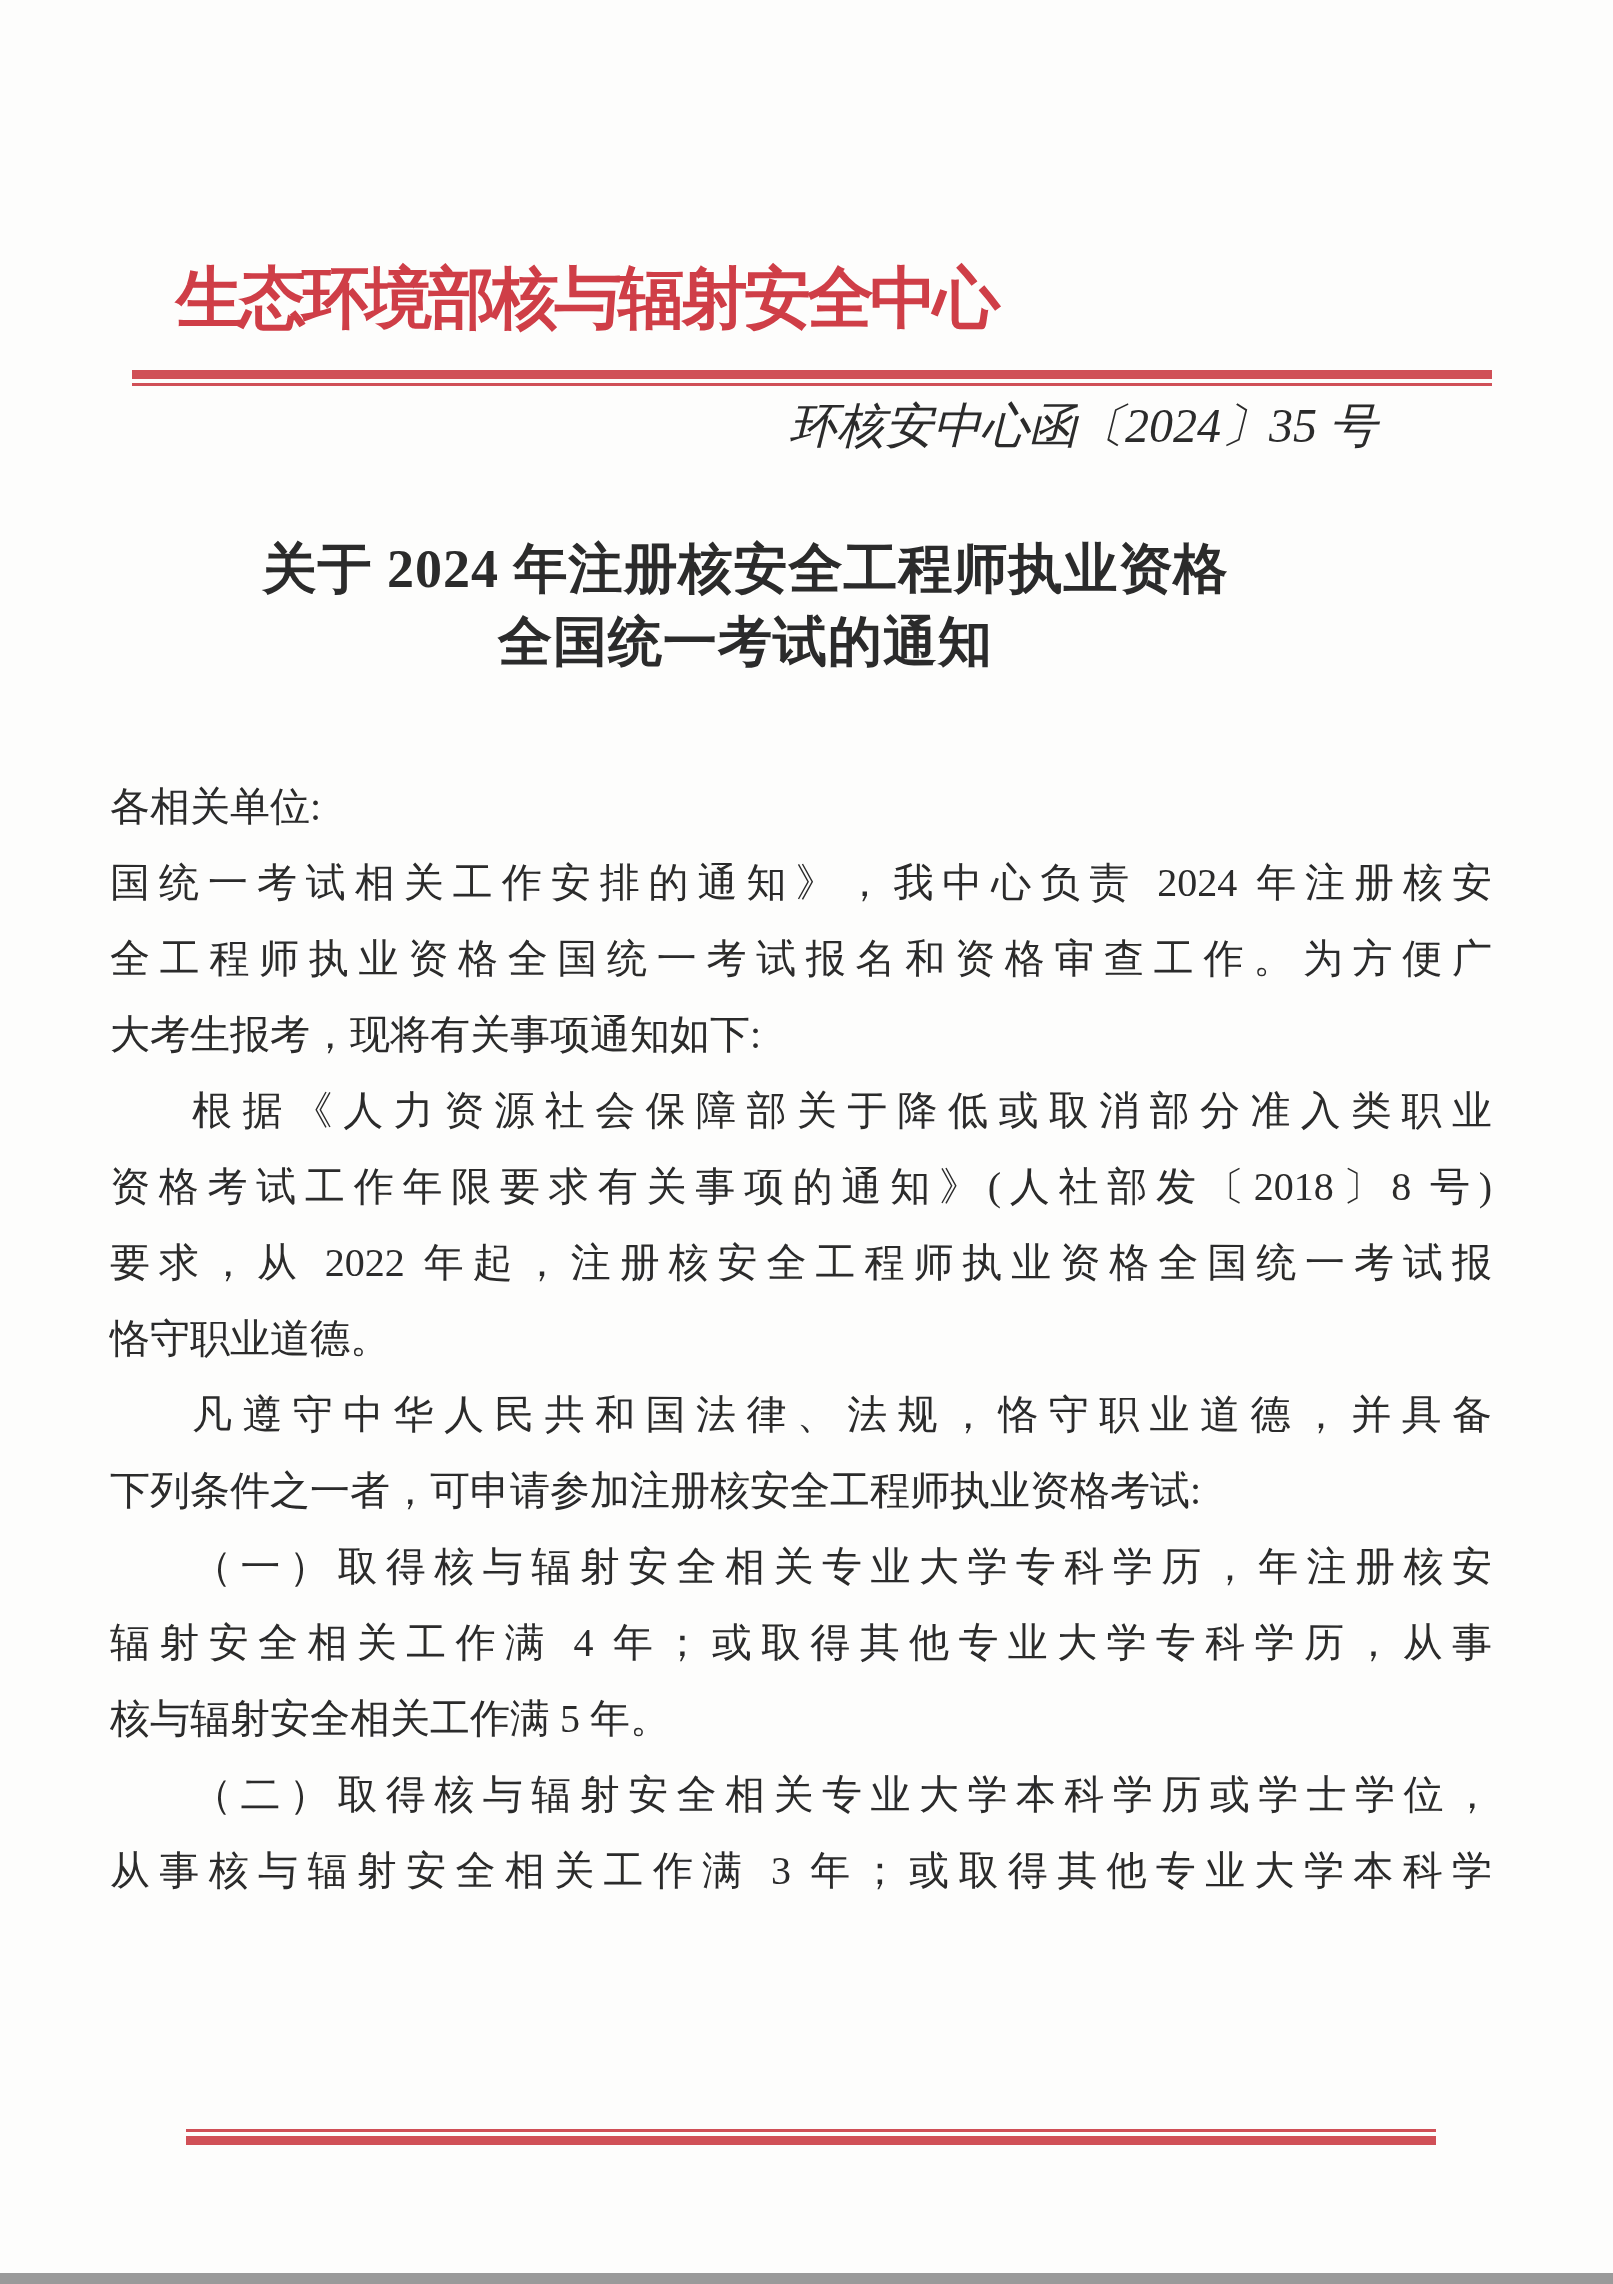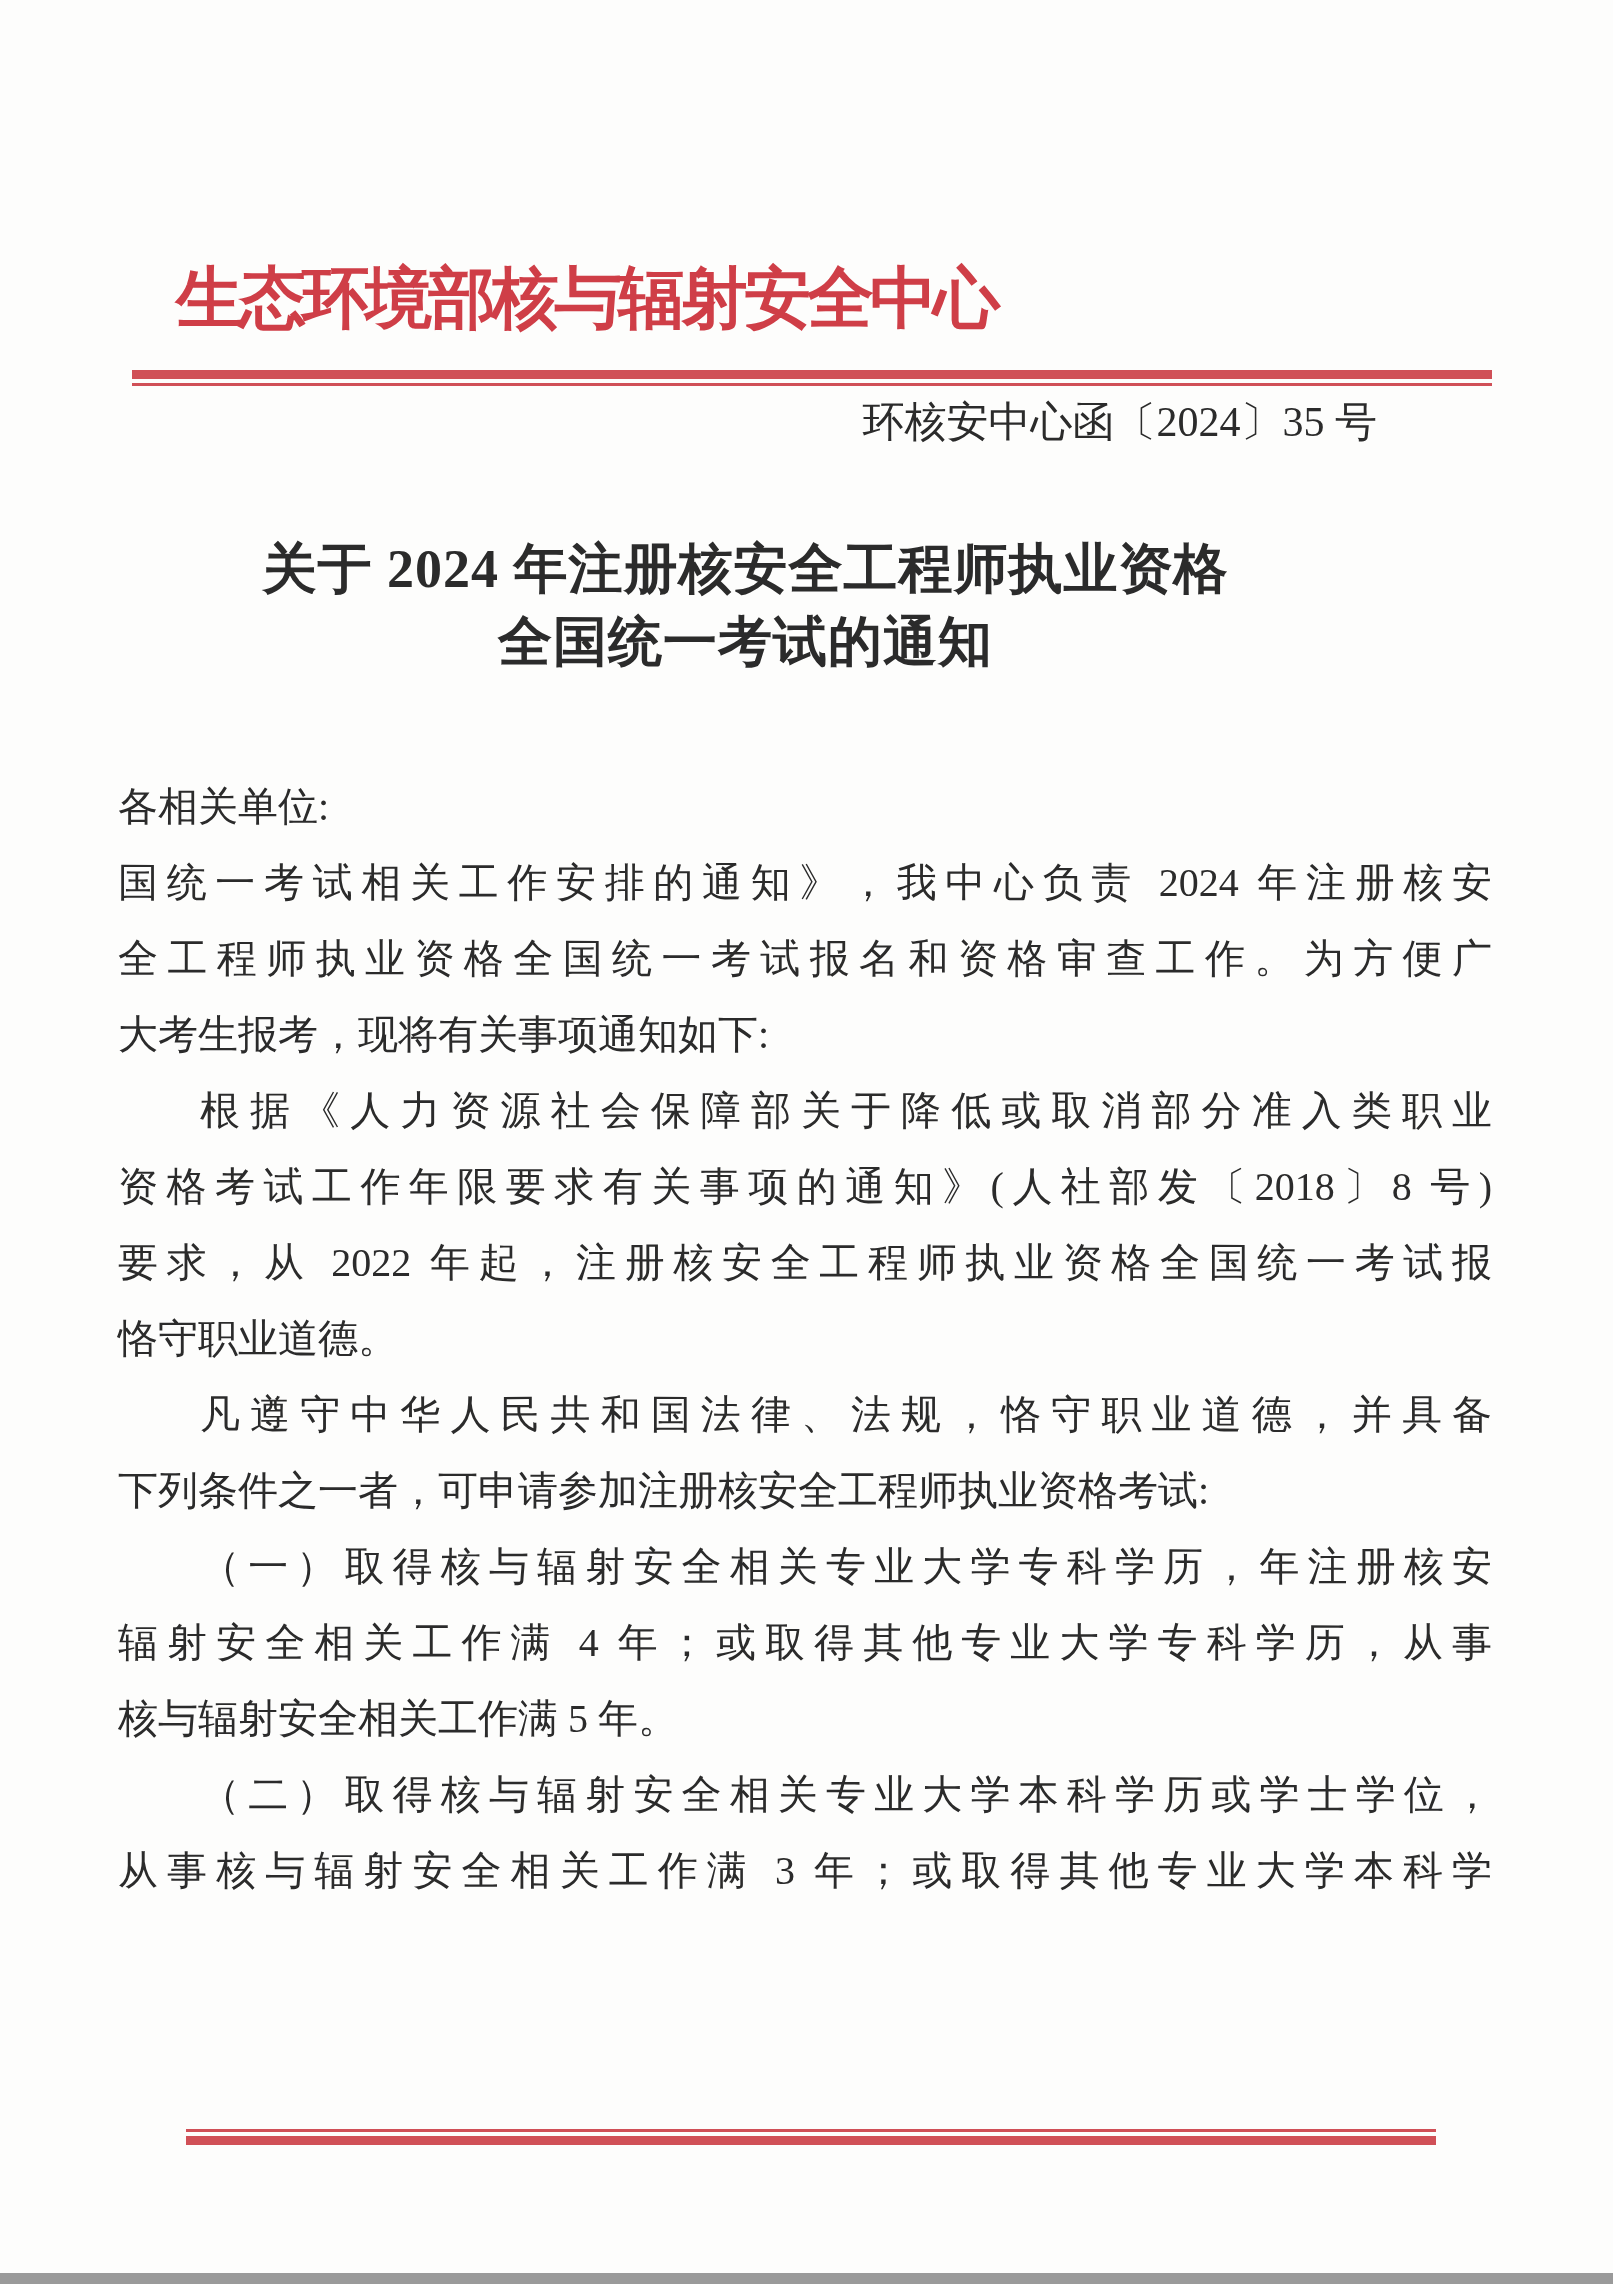--- a/index.html
+++ b/index.html
@@ -24,38 +24,39 @@
   }
   .rule{position:absolute;background:var(--rule,#d05057);}
   .rule-header-thick{left:132px;top:370px;width:1360px;height:8.8px;}
   .rule-header-thin {left:132px;top:383px;width:1360px;height:2.9px;}
   .rule-footer-thin {left:186px;top:2129px;width:1250px;height:2.9px;}
   .rule-footer-thick{left:186px;top:2136px;width:1250px;height:8.8px;}
   
   .doc-number{
     position:absolute;
     top:394px;right:236px;
-    font-size:42px;
+    font-size:48px;
     white-space:nowrap;
+    font-style:italic;
   }
   
   .doc-title{
     position:absolute;
     left:-61px;top:533px;
     width:1613px;
     text-align:center;
     font-size:54px;
     line-height:73px;
     font-weight:bold;
     letter-spacing:1px;
   }
   
   .body-text{
     position:absolute;
-    left:118px;top:769px;right:121px;
+    left:110px;top:769px;right:121px;
     font-size:40px;
     line-height:76px;
   }
   .line{
     height:76px;
     white-space:nowrap;
     text-align:left;
   }
   .line.justify{
     white-space:normal;

